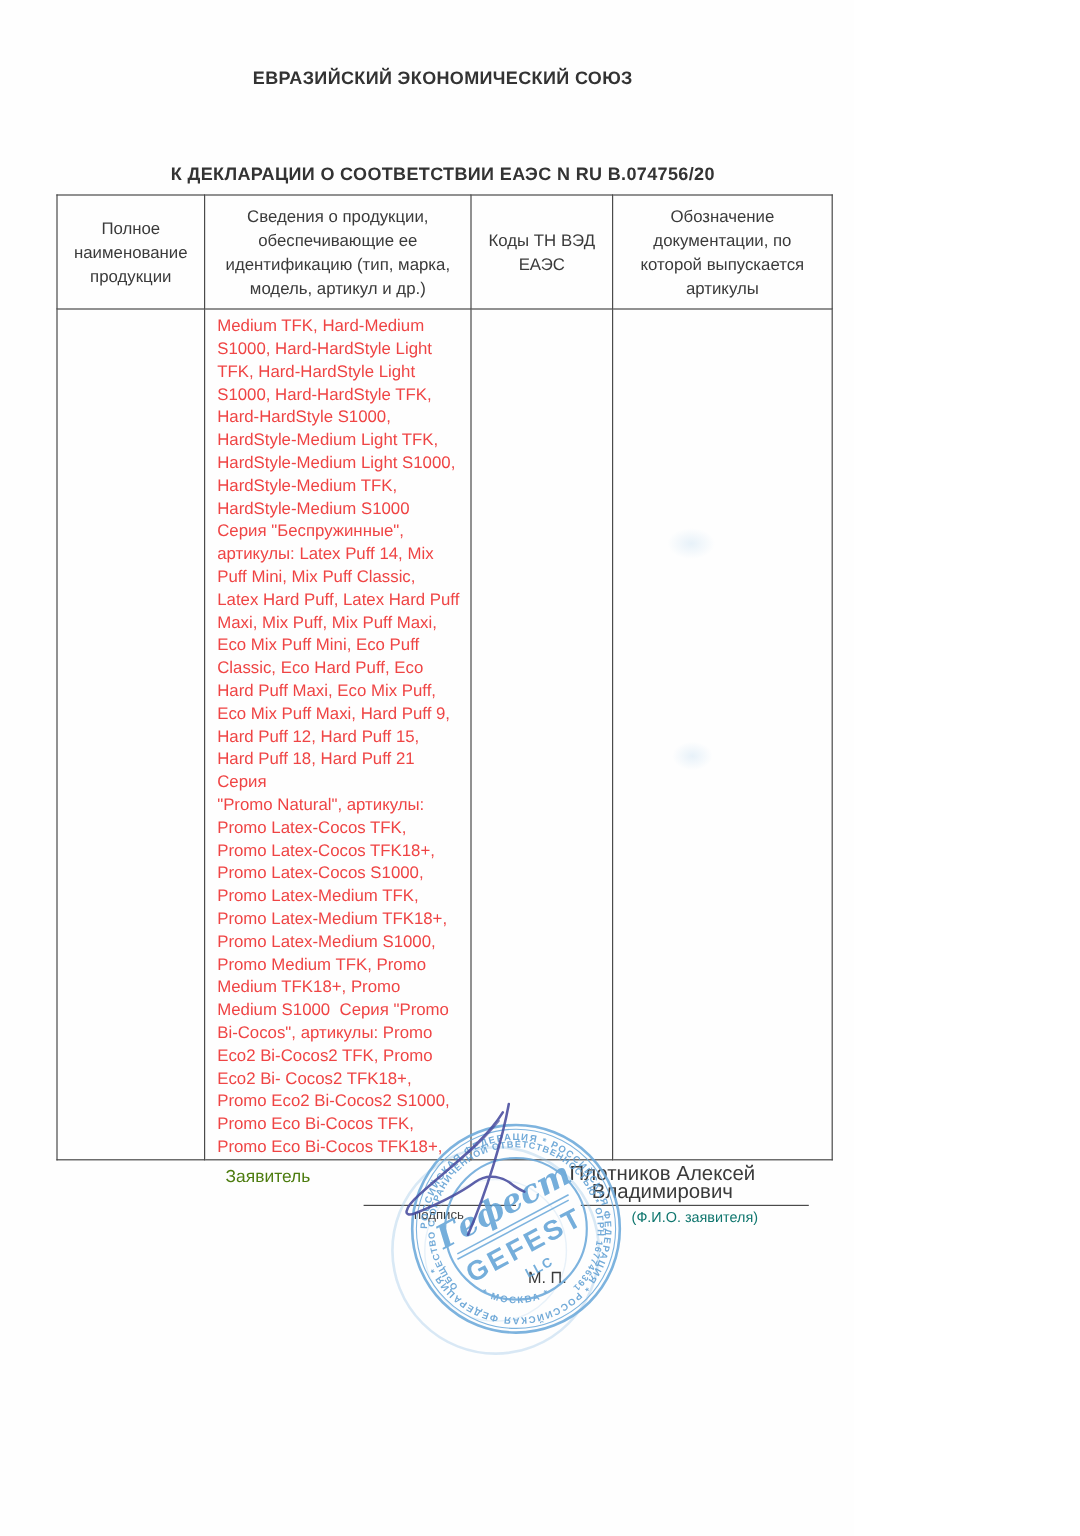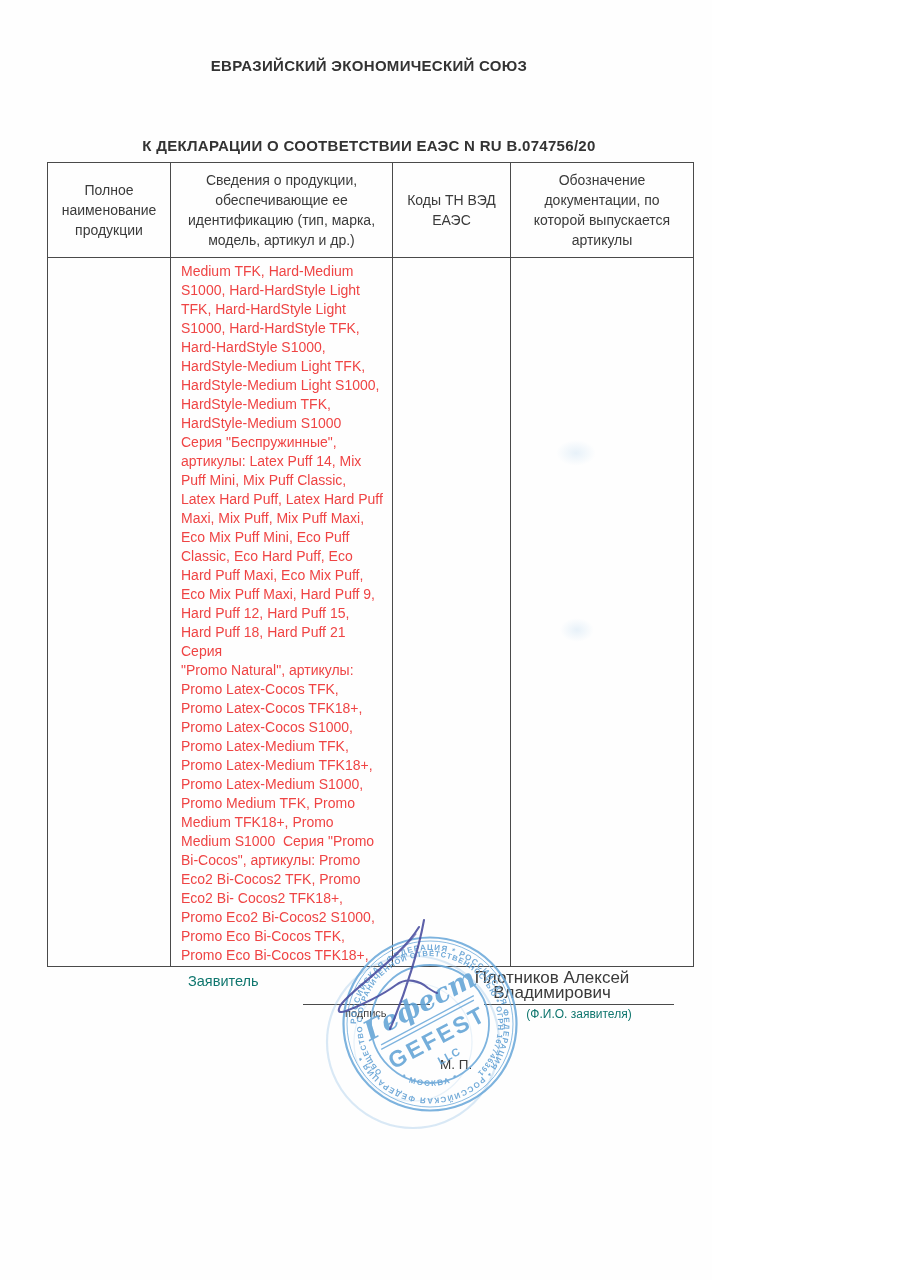--- a/index.html
+++ b/index.html
@@ -41,21 +41,21 @@
   }
   table.doc-table td{
     height:700px;
     vertical-align:top;
     font-size:14px;color:#ef4444;
   }
   .cell-lines{padding:3px 2px 0 9px;line-height:19px;}
   .cell-lines div{white-space:pre;}
 
   
-  .f-label{position:absolute;font-size:14.5px;color:#0f766e;}
+  .f-label{position:absolute;font-size:14.5px;color:#4d7c0f;}
   .applicant{left:188px;top:973px;}
   .sig-line{position:absolute;top:1004px;height:0;border-top:1.2px solid #4a4a4a;}
   .sig-line-left{left:303px;width:127px;}
   .sig-line-right{left:484px;width:190px;}
   .sig-caption{position:absolute;left:345px;top:1007px;font-size:11px;color:#3f3f3f;}
   .mp{position:absolute;left:440px;top:1057px;font-size:13.5px;color:#3a3a3a;}
   .name-block{position:absolute;left:457px;top:971px;width:190px;text-align:center;
     font-size:17px;line-height:14.5px;color:#3a3a3a;}
   .name-caption{position:absolute;left:484px;top:1007px;width:190px;text-align:center;
     font-size:12px;color:#0f766e;}

